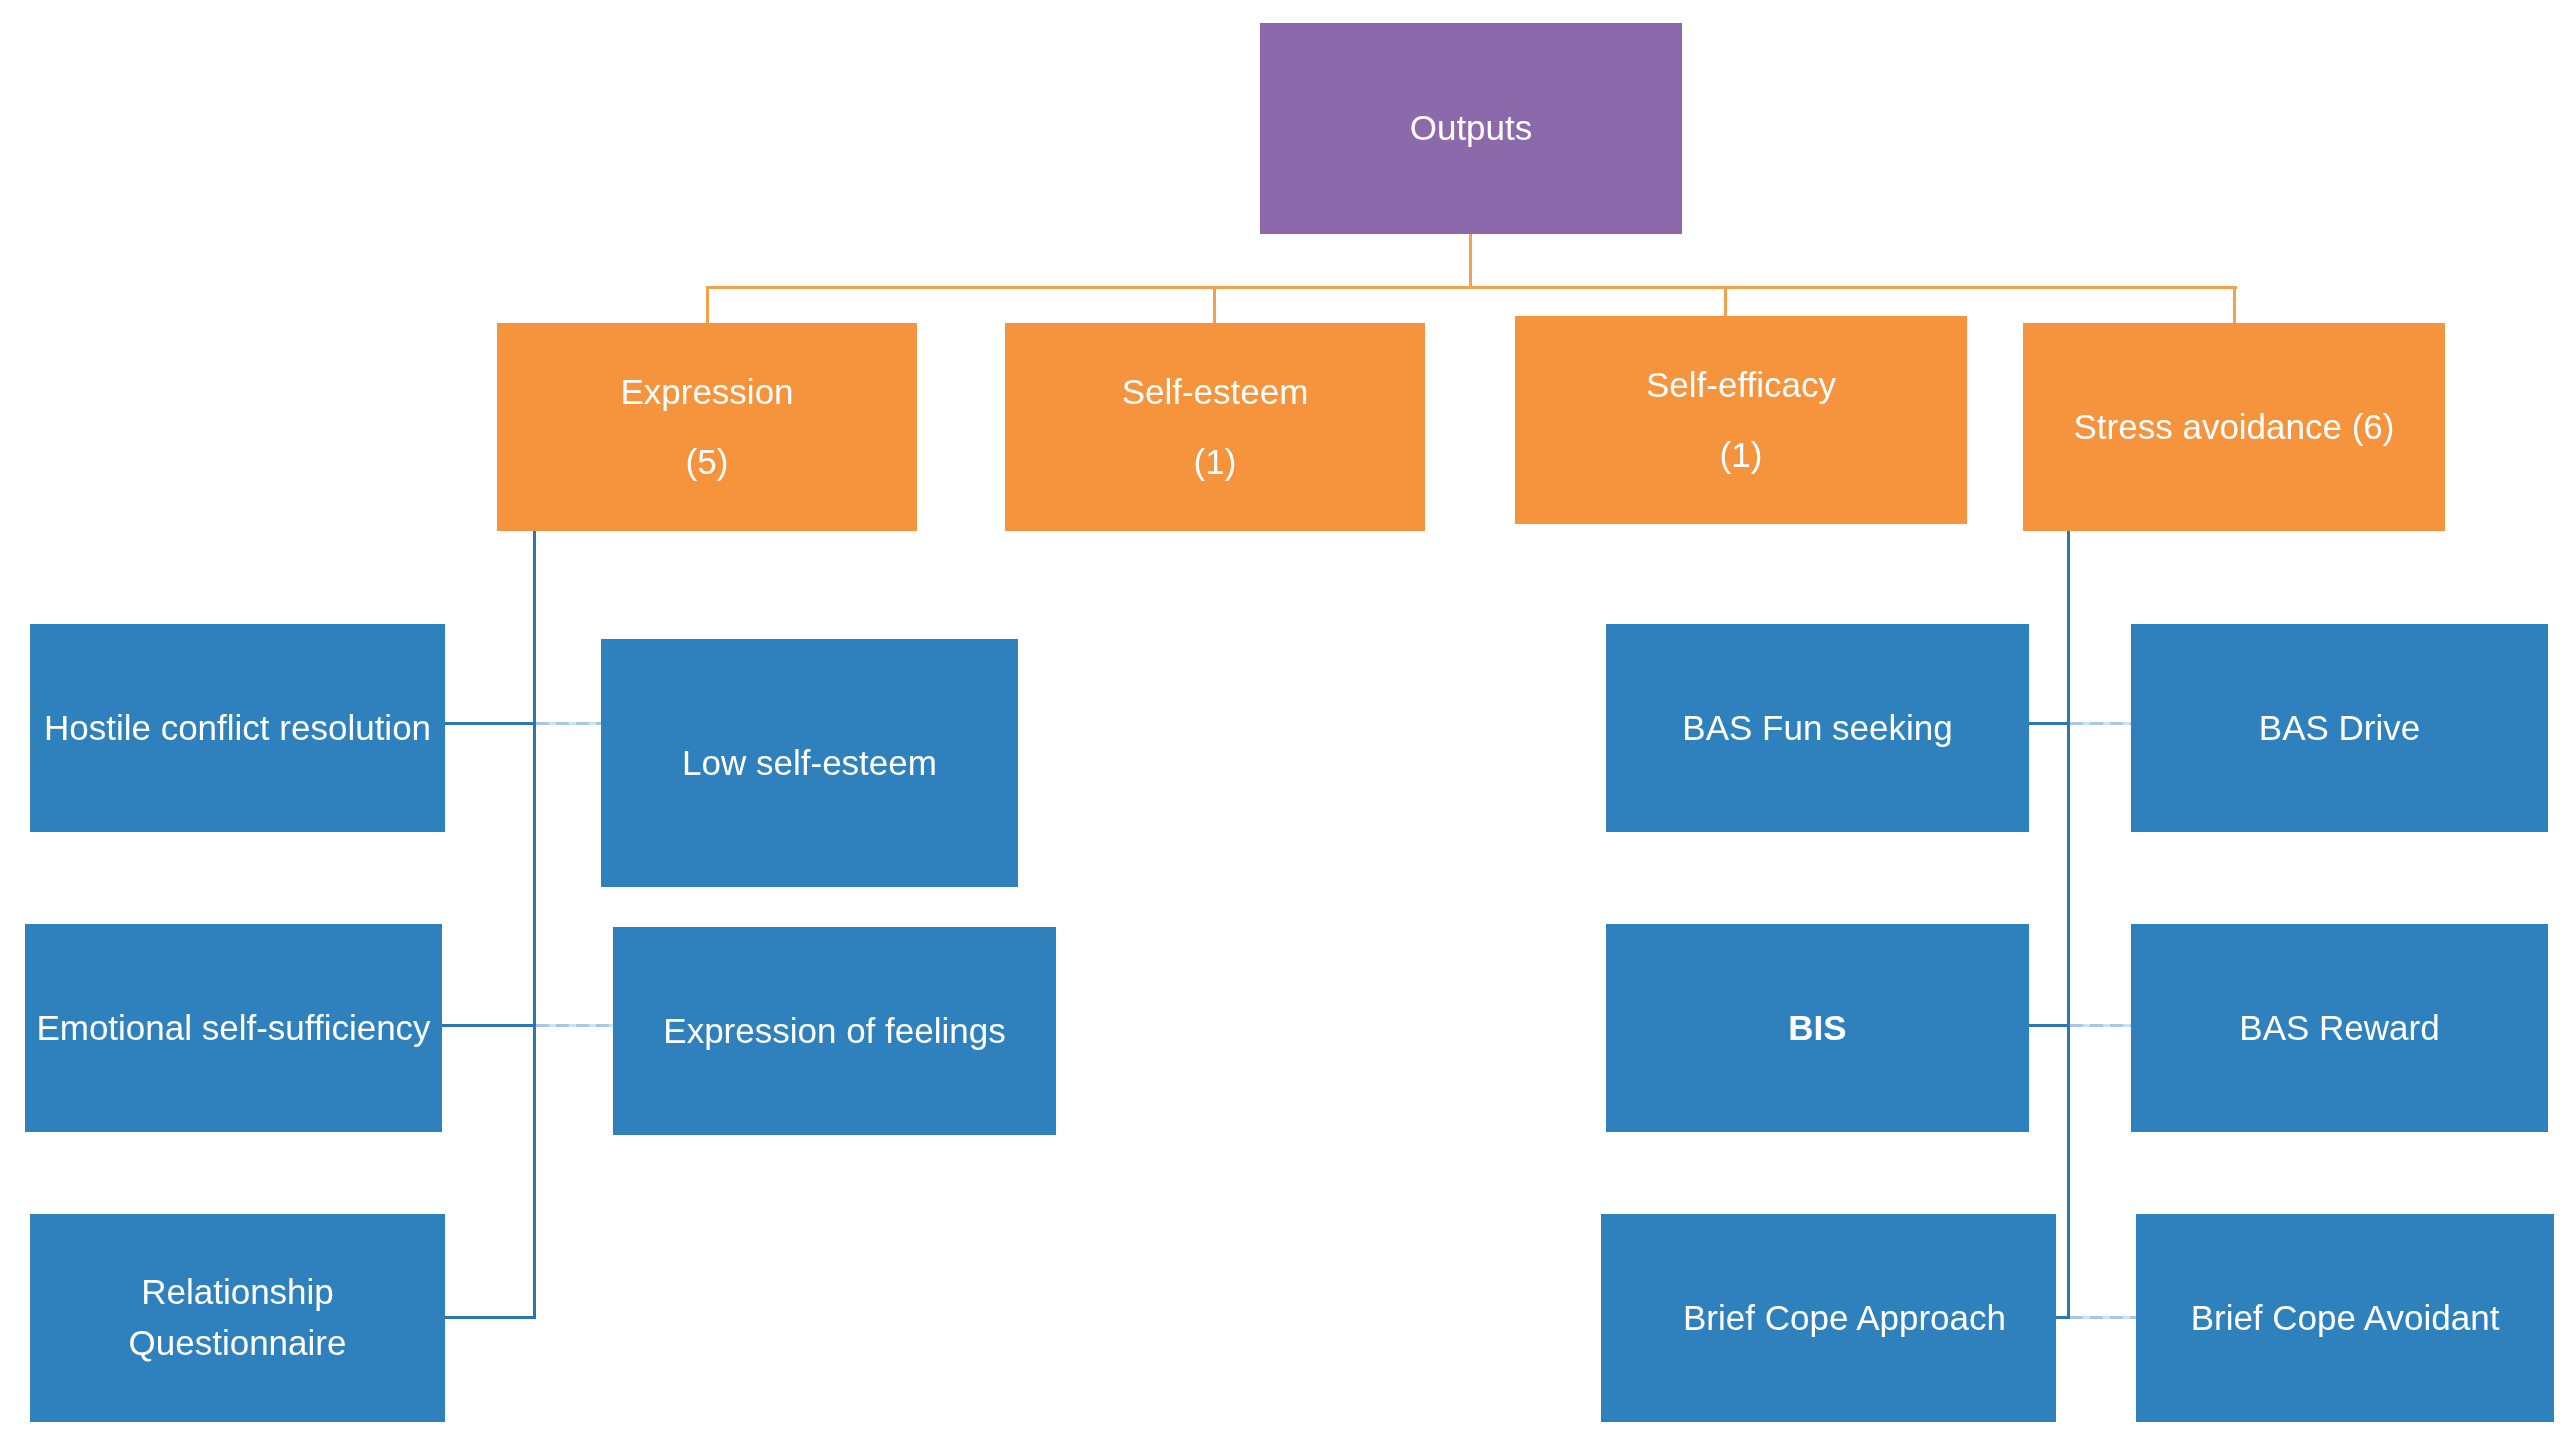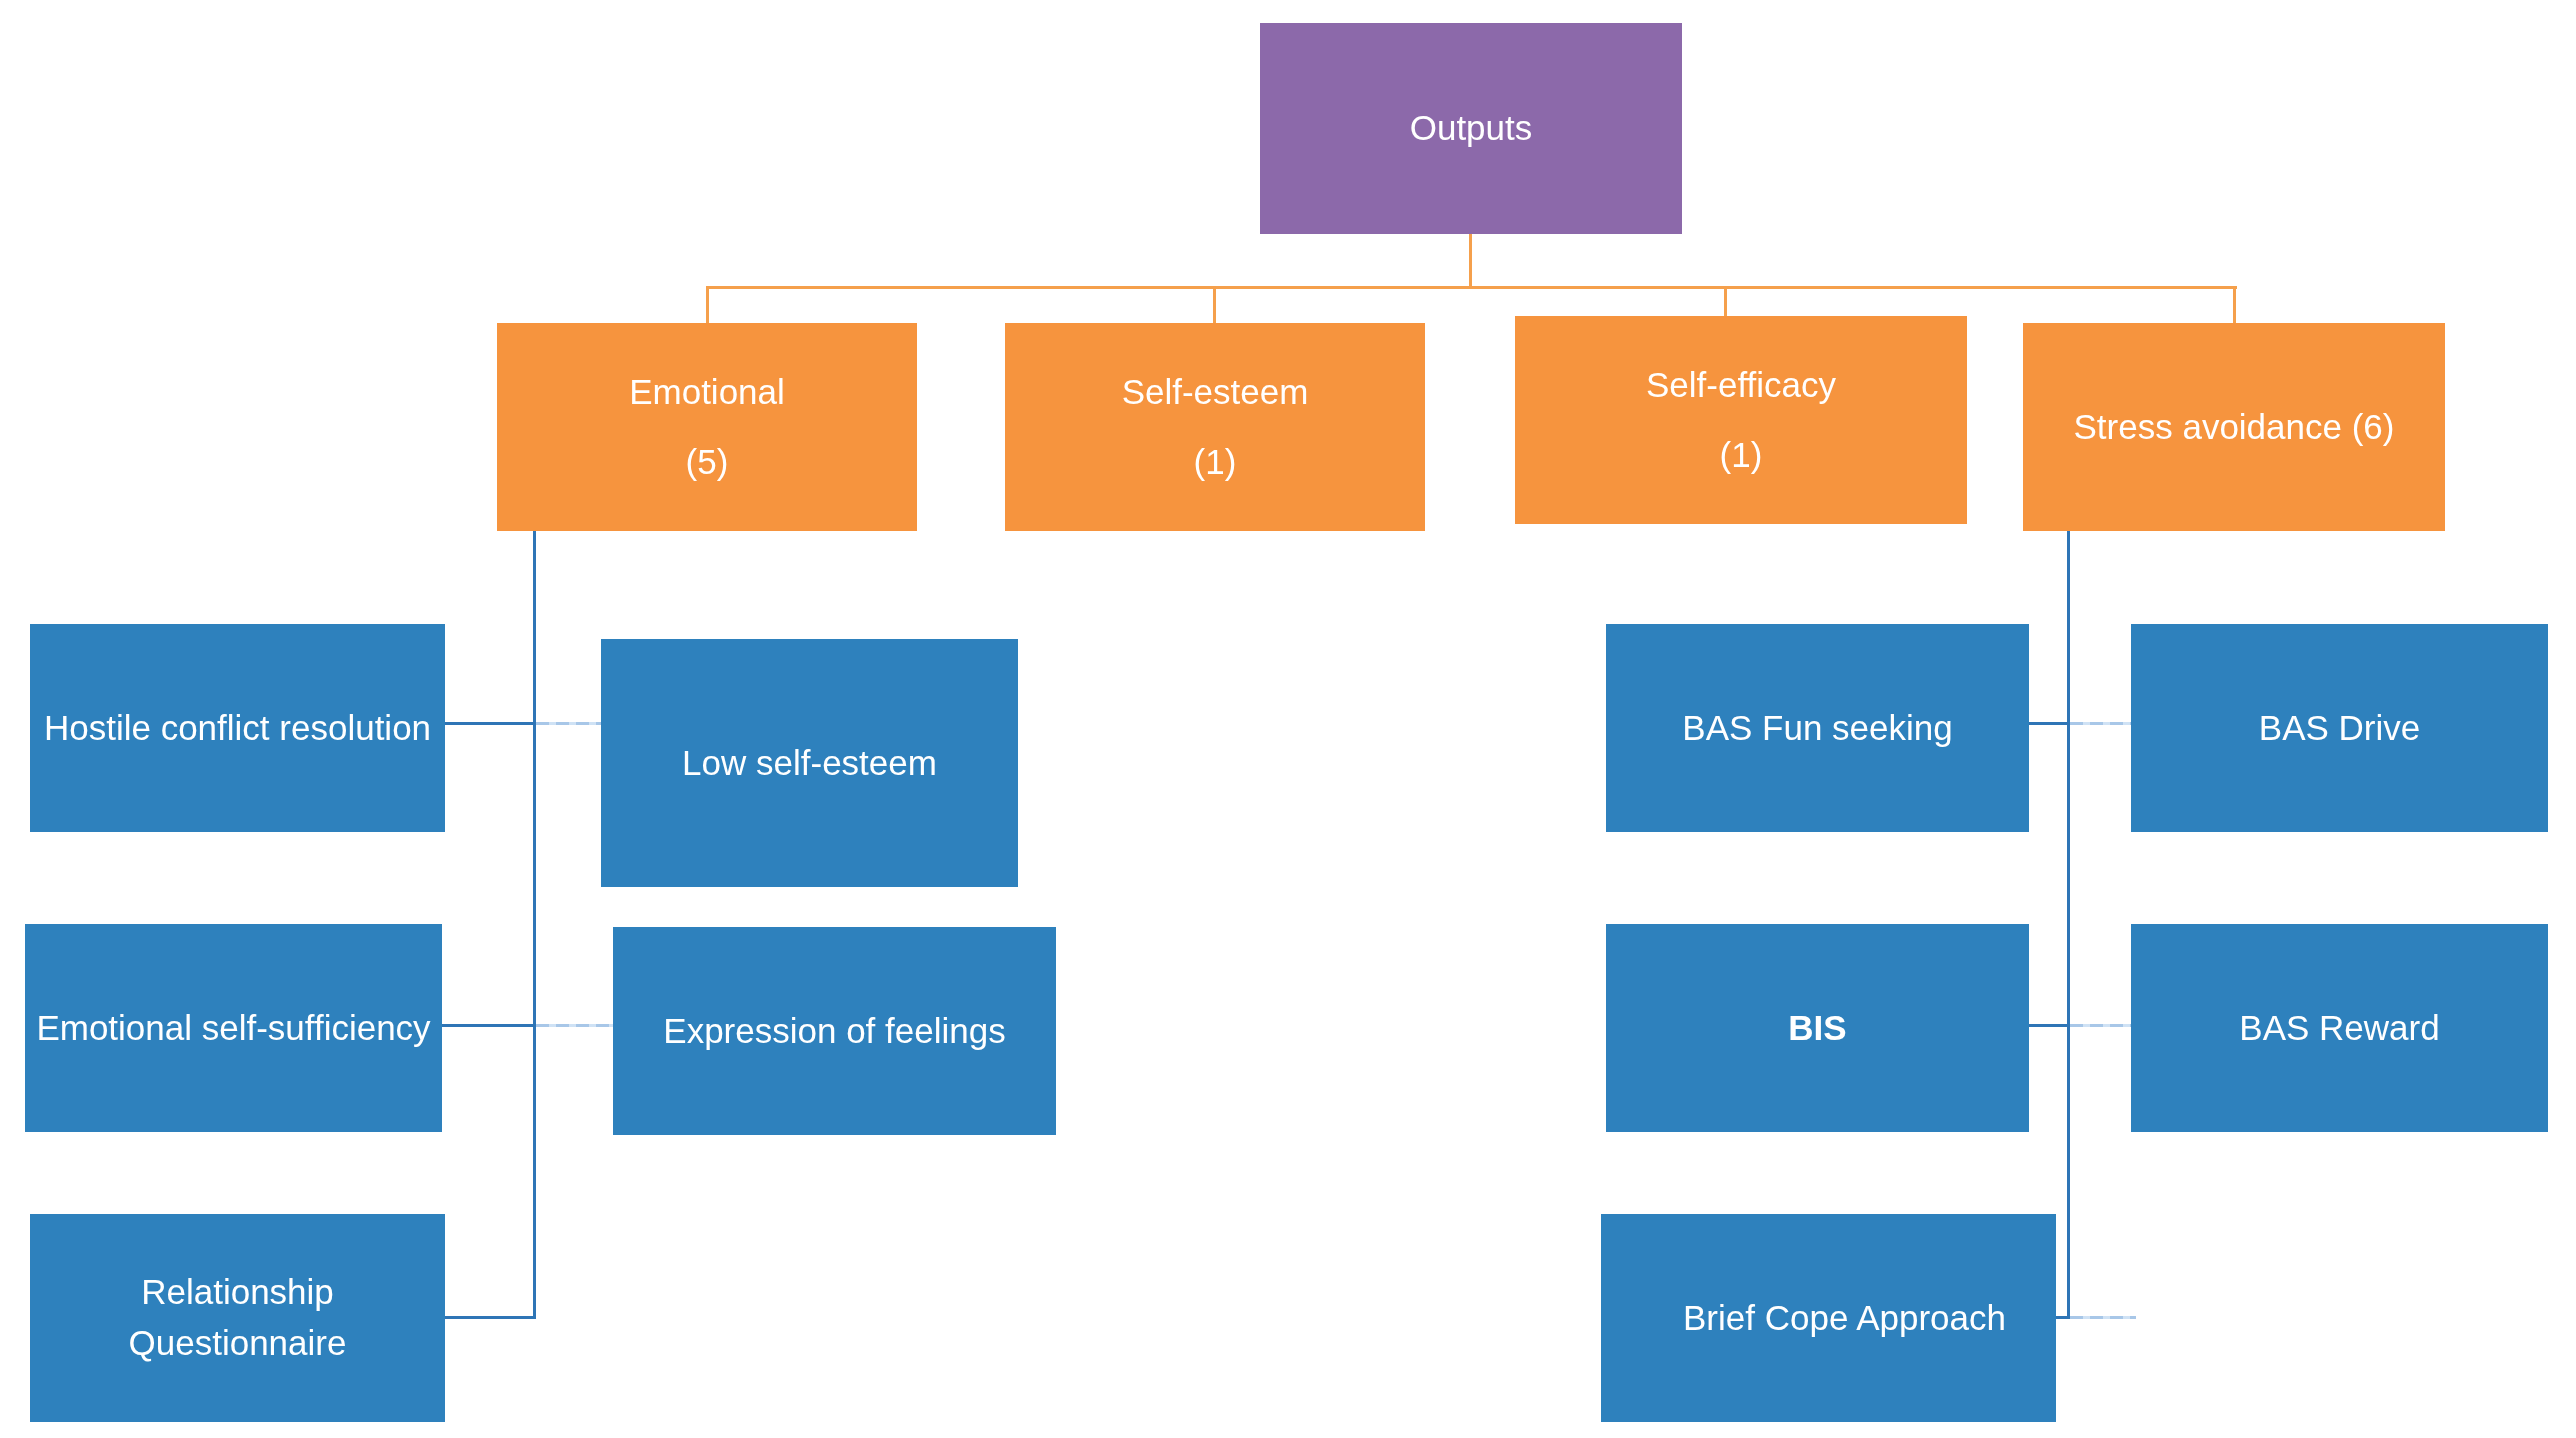--- a/index.html
+++ b/index.html
@@ -76,21 +76,21 @@
   <div class="line blue" style="left:2029px; top:1024px; width:41px; height:3.3px;"></div>
   <div class="line lightblue" style="left:2070px; top:1024px; width:61px; height:3.3px;"></div>
   <div class="line blue" style="left:2024px; top:1316px; width:46px; height:3.3px;"></div>
   <div class="line lightblue" style="left:2070px; top:1316px; width:66px; height:3.3px;"></div>
 
   <div class="node root" style="left:1260px; top:23px; width:422px; height:211px;">
     <span>Outputs</span>
   </div>
 
   <div class="node category" style="left:497px; top:323px; width:420px; height:208px;">
-    <span>Emotional</span>
+    <span>Expression</span>
     <span>(5)</span>
   </div>
   <div class="node category" style="left:1005px; top:323px; width:420px; height:208px;">
     <span>Self-esteem</span>
     <span>(1)</span>
   </div>
   <div class="node category" style="left:1515px; top:316px; width:452px; height:208px;">
     <span>Self-efficacy</span>
     <span>(1)</span>
   </div>
@@ -122,15 +122,18 @@
   </div>
   <div class="node child" style="left:1606px; top:924px; width:423px; height:208px;font-weight:bold;">
     <span>BIS</span>
   </div>
   <div class="node child" style="left:2131px; top:924px; width:417px; height:208px;">
     <span>BAS Reward</span>
   </div>
   <div class="node child" style="left:1601px; top:1214px; width:423px; height:208px;padding-left:32px;">
     <span>Brief Cope Approach</span>
   </div>
+  <div class="node child" style="left:2136px; top:1214px; width:418px; height:208px;">
+    <span>Brief Cope Avoidant</span>
+  </div>
 
 </div>
 
 
 </body></html>

